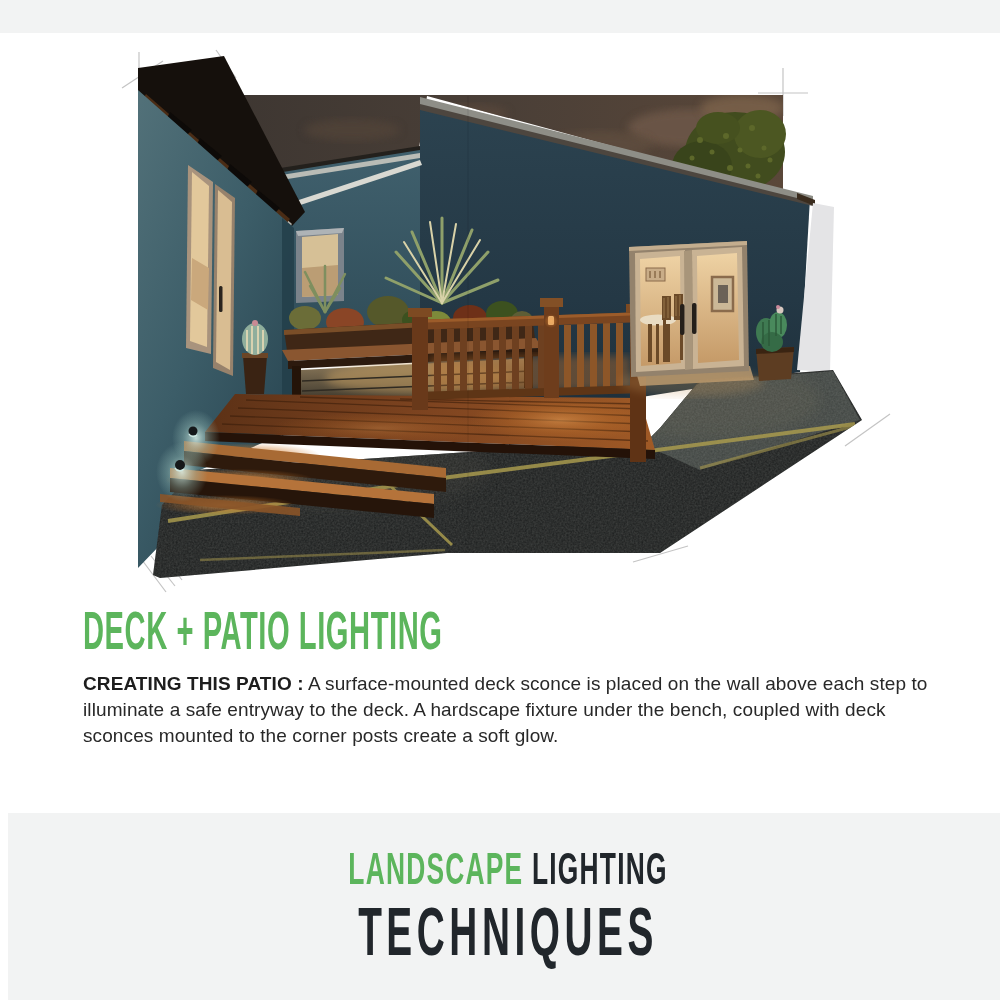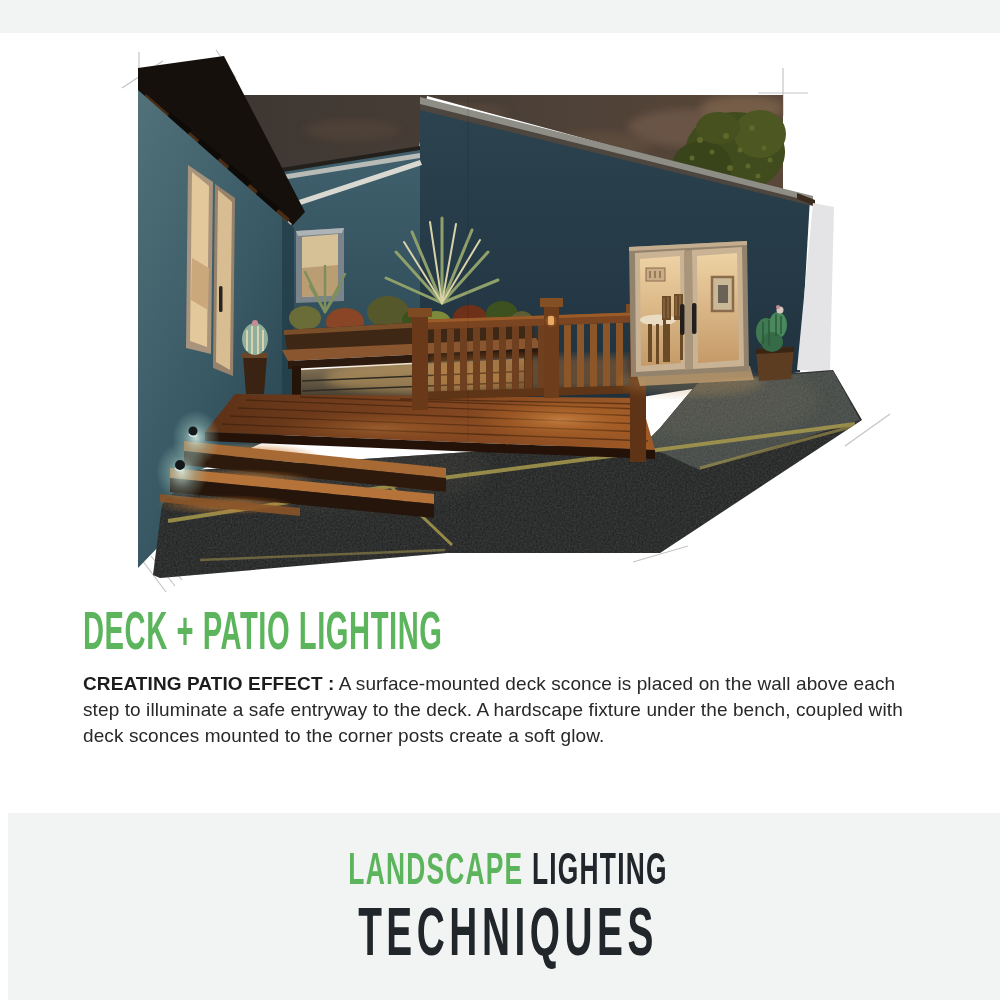--- a/index.html
+++ b/index.html
@@ -423,19 +423,19 @@
     <circle cx="180" cy="465" r="5" fill="#15181a"></circle>
     <path d="M 175 468 A 5.5 5.5 0 0 0 184 469" stroke="#cfe8e2" stroke-width="1.5" fill="none"></path>
   </g>
 
   <line x1="468" y1="96" x2="468" y2="548" stroke="#000000" stroke-opacity=".10" stroke-width="1"></line>
 </svg>
 </div>
 
 <div id="article">
   <div class="headline">DECK + PATIO LIGHTING</div>
-  <p class="para"><span class="lead">CREATING PATIO EFFECT :</span><span> A surface-mounted deck sconce is placed on the wall above each step to illuminate a safe entryway to the deck. A hardscape fixture under the bench, coupled with deck sconces mounted to the corner posts create a soft glow.</span></p>
+  <p class="para"><span class="lead">CREATING THIS PATIO :</span><span> A surface-mounted deck sconce is placed on the wall above each step to illuminate a safe entryway to the deck. A hardscape fixture under the bench, coupled with deck sconces mounted to the corner posts create a soft glow.</span></p>
 </div>
 
 <div id="brand">
   <div class="brand-line1"><span class="accent">LANDSCAPE</span><span> LIGHTING</span></div>
   <div class="brand-line2">TECHNIQUES</div>
 </div>
 
 </body></html>

